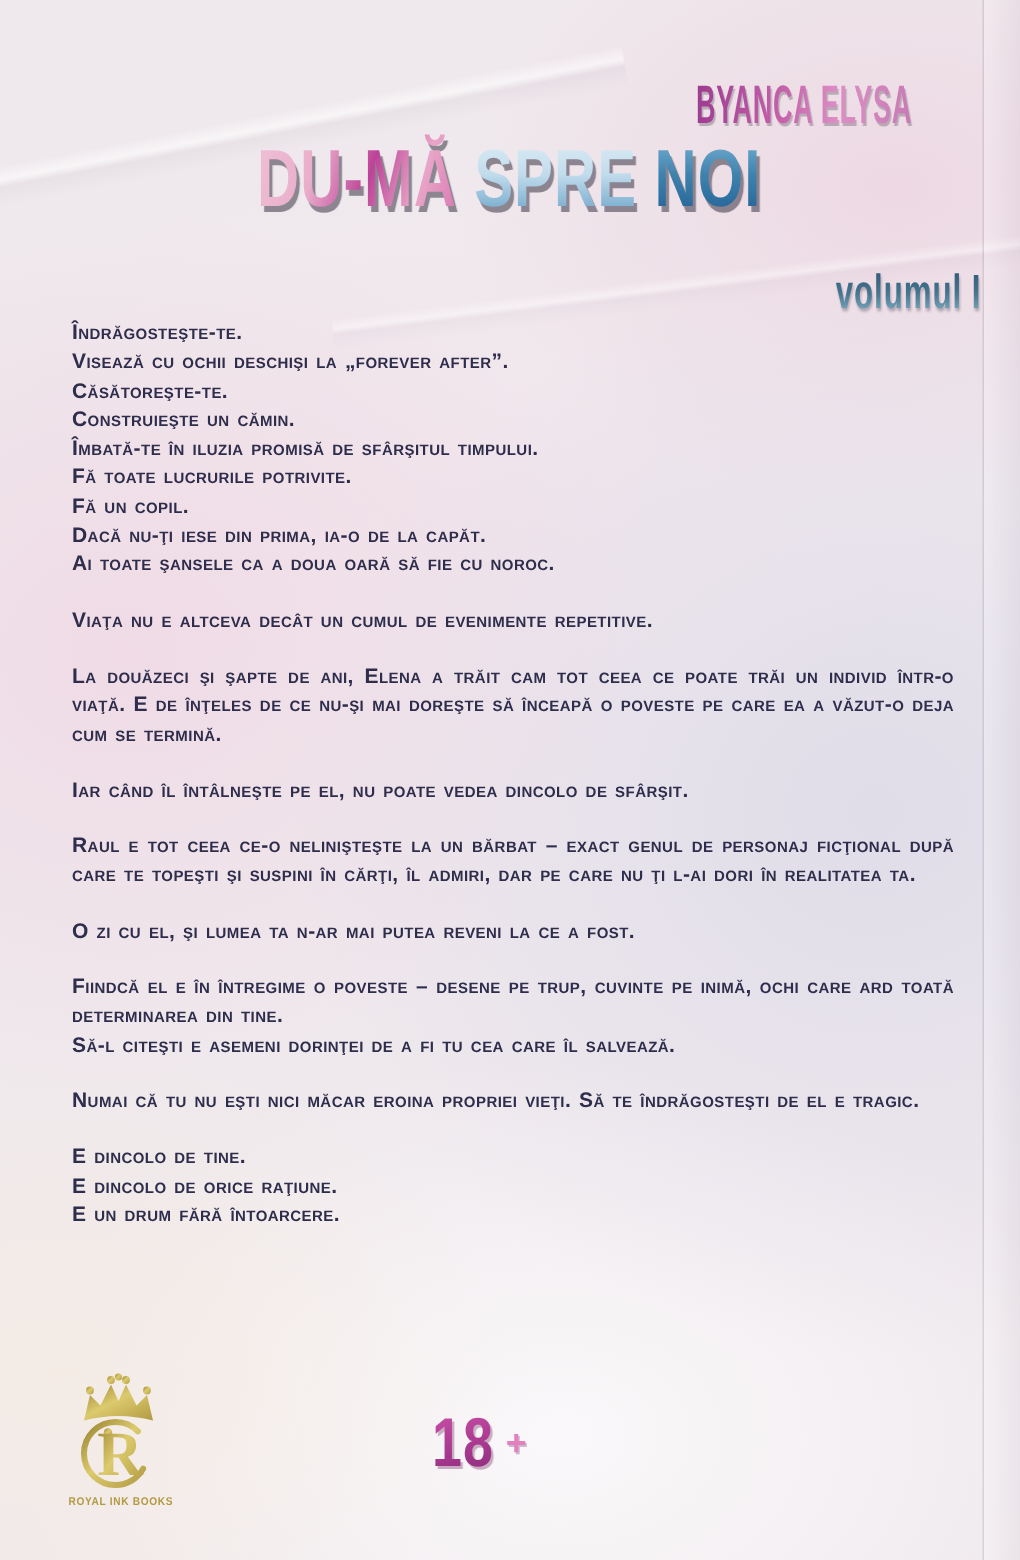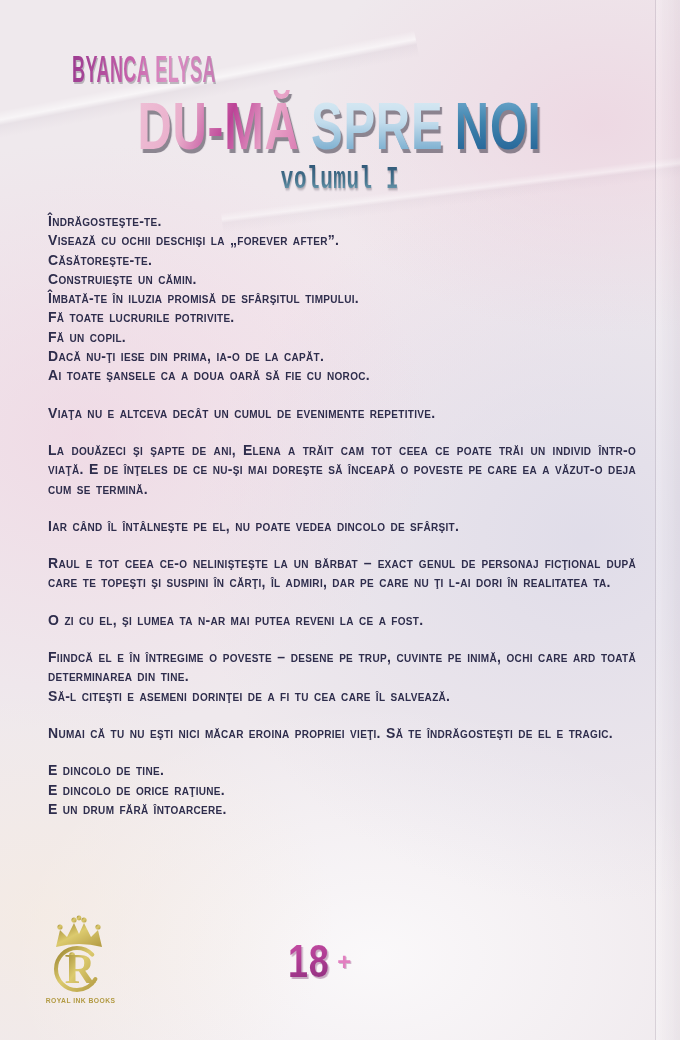--- a/index.html
+++ b/index.html
@@ -27,38 +27,38 @@
     transform:rotate(-7deg); }
   .edge-right{ position:absolute; top:0; right:0; width:24px; height:100%;
     border-left:1px solid rgba(135,120,140,.18);
     background:linear-gradient(90deg, rgba(255,255,255,.25), rgba(150,135,155,.07)); }
 
   
   .grad{ -webkit-background-clip:text; background-clip:text; color:transparent; }
   .squeeze{ display:inline-block; transform-origin:50% 50%; white-space:nowrap; }
 
   
-  .author{ position:absolute; top:49px; left:0; right:0; text-align:left;
+  .author{ position:absolute; top:49px; left:0; right:0; text-align:right;
     font-size:36px; font-weight:bold; letter-spacing:1px; }
   .author .squeeze{ transform:scaleX(.5); filter:drop-shadow(2px 2px 0 rgba(58,52,70,.30)); }
   .author-text{ background-image:linear-gradient(100deg,
       var(--author-dark,#9c3b90) 0%, #c35ea9 38%, var(--author-light,#dd8fc4) 66%, #c779b4 100%); }
 
   .title{ position:absolute; top:88px; left:0; right:0; text-align:center;
-    font-size:66px; font-weight:bold; letter-spacing:1px; }
+    font-size:54px; font-weight:bold; letter-spacing:1px; }
   .title .squeeze{ transform:scaleX(.72); filter:drop-shadow(3px 4px 0 rgba(58,52,70,.55)); }
   .word-duma{ margin-right:16px; background-image:linear-gradient(115deg,
       var(--duma-light,#efc0d6) 0%, #e9aecb 30%, var(--duma-deep,#bc4397) 55%, #e9a6c9 78%, #d877b0 100%); }
   .word-spre{ margin-right:16px; background-image:linear-gradient(180deg,
       var(--spre-light,#dfeef6) 0%, #c2dcec 45%, var(--spre-deep,#5f9cc4) 100%); }
   .word-noi{ background-image:linear-gradient(180deg,
       var(--noi-light,#7db4d6) 0%, #3f83ad 45%, var(--noi-deep,#1d5c92) 100%); }
 
-  .subtitle{ position:absolute; top:161px; left:0; right:0; text-align:center;
-    font-size:32px; font-weight:bold; letter-spacing:1px;font-family:Liberation Mono, monospace; }
+  .subtitle{ position:absolute; top:176px; left:0; right:0; text-align:right;
+    font-size:32px; font-weight:bold; letter-spacing:1px; }
   .subtitle .squeeze{ transform:scaleX(.65); filter:drop-shadow(1px 2px 1px rgba(58,52,70,.35)); }
   .subtitle-text{ background-image:linear-gradient(180deg,
       var(--subtitle-dark,#2c5273) 0%, #47768f 55%, var(--subtitle-light,#8ab7ca) 100%); }
 
   
   .blurb{ position:absolute; left:48px; top:212px; width:588px;
     font-size:14px; font-weight:bold; line-height:19.3px;
     letter-spacing:.3px; word-spacing:1px;
     font-variant:small-caps; color:var(--ink,#2e2d4c); }
   .blurb .para + .para{ margin-top:18px; }

